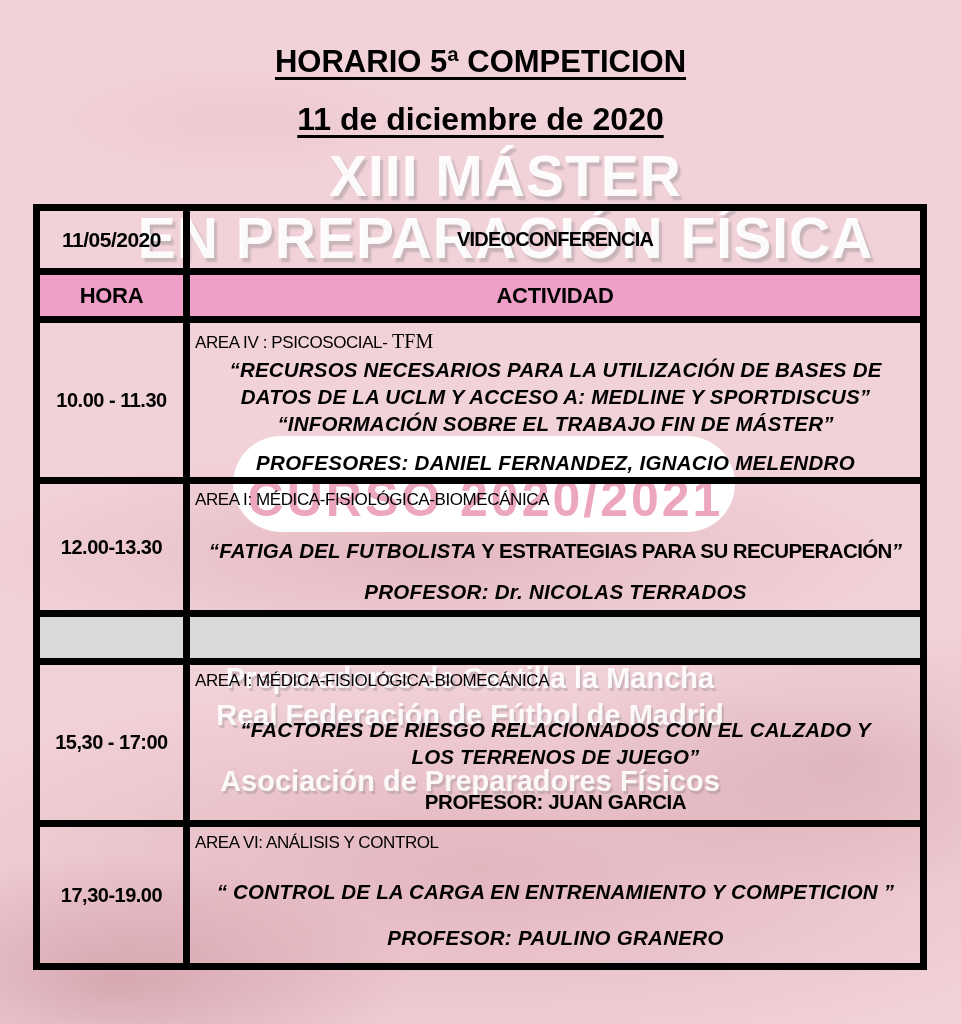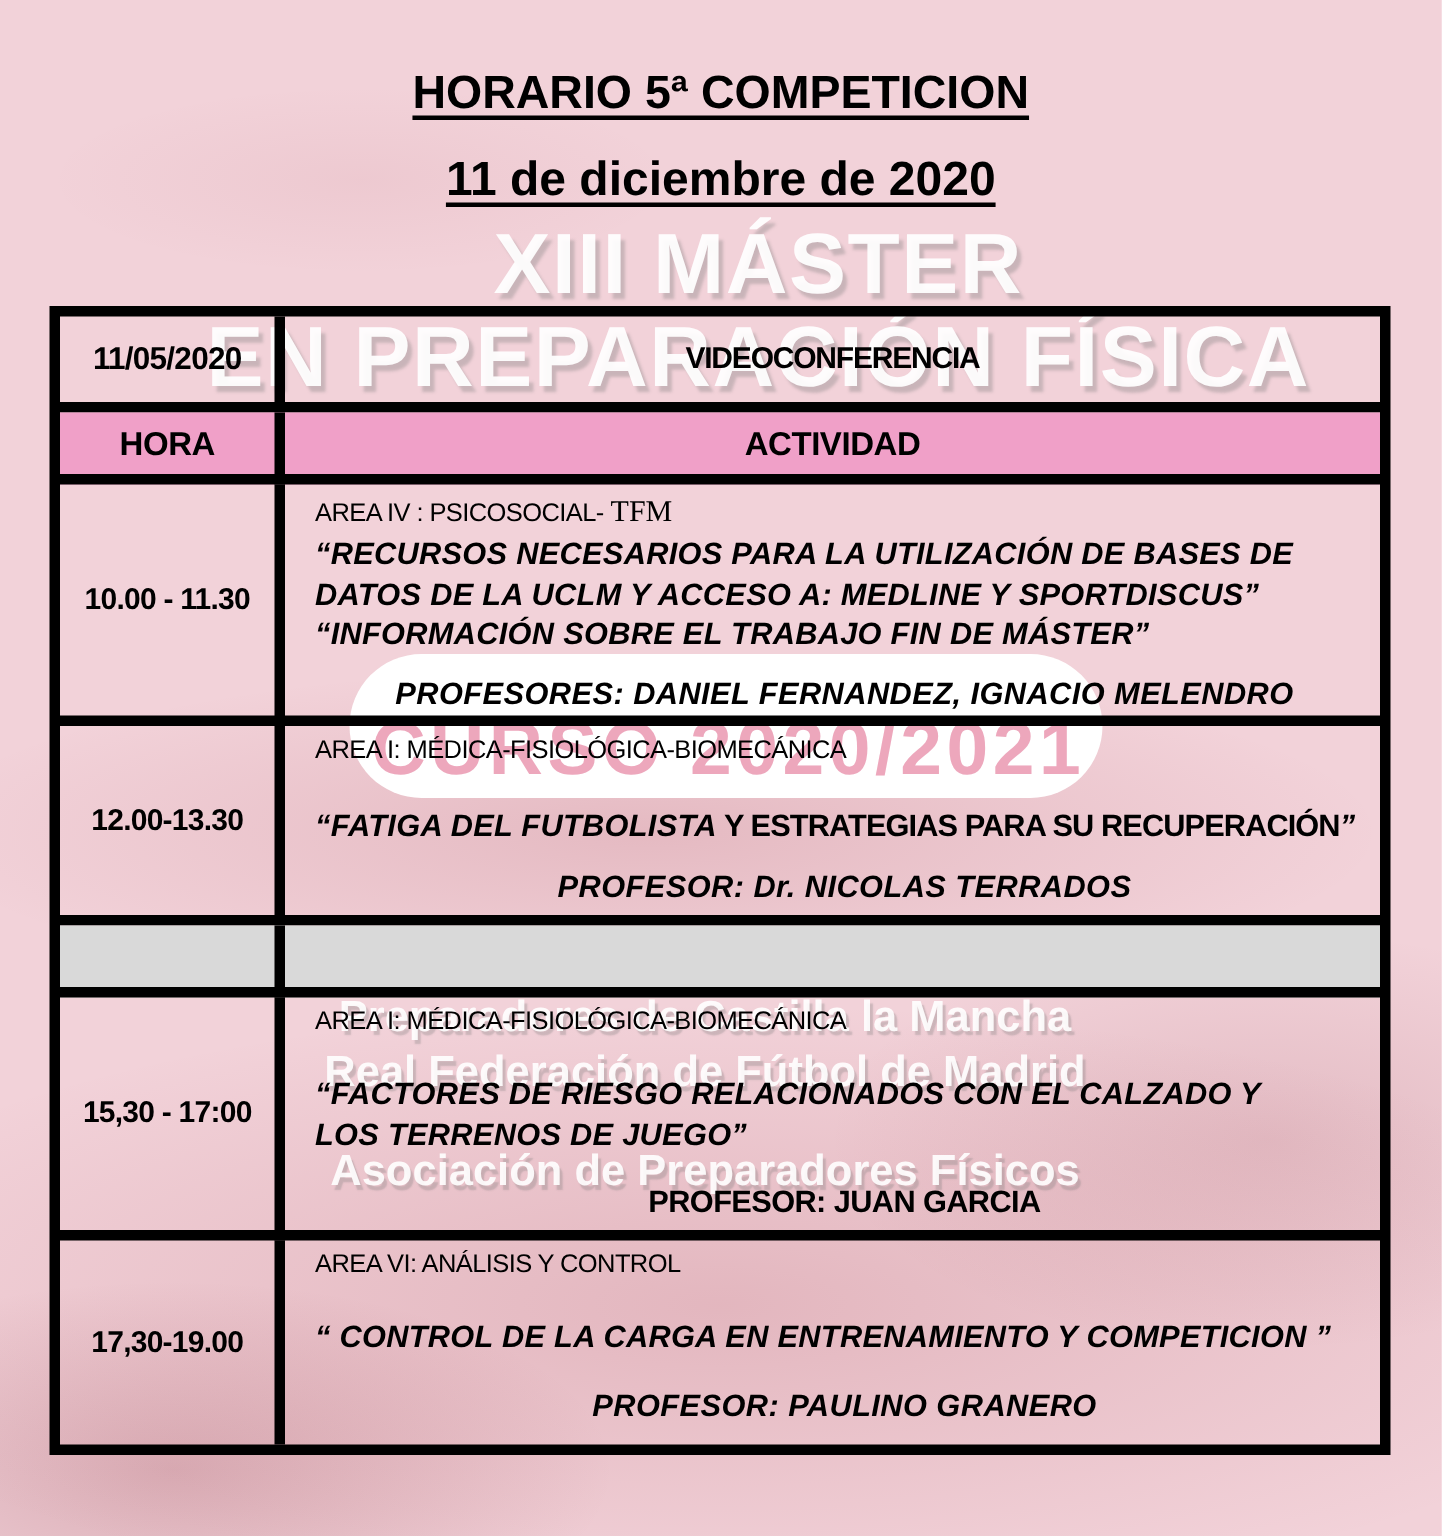--- a/index.html
+++ b/index.html
@@ -61,25 +61,25 @@
   .cell { border-right:7px solid #000; border-bottom:7px solid #000; box-sizing:border-box; position:relative; }
   .last-col { border-right:none; }
   .row-last { border-bottom:none; }
   .c-center { display:flex; align-items:center; justify-content:center; }
   .hd { background:#f0a0c8; font-weight:bold; font-size:22px; letter-spacing:-0.3px; }
   .gray { background:#d9d9d9; }
   .time { font-weight:bold; font-size:20px; letter-spacing:-0.5px; }
   .mode { font-weight:bold; font-size:20px; letter-spacing:-0.8px; }
   .date { font-weight:bold; font-size:21px; letter-spacing:-0.5px; }
 
-  .c-body { display:flex; flex-direction:column; padding:6px 4px 3px 20px; }
+  .c-body { display:flex; flex-direction:column; padding:6px 4px 3px 5px; }
   .area { font-size:17px; letter-spacing:-0.4px; line-height:1.2; }
   .tfm { font-family:"Liberation Serif", serif; font-size:20px; letter-spacing:0; }
   .tline {
-    text-align:left; font-weight:bold; font-style:italic;
+    text-align:center; font-weight:bold; font-style:italic;
     font-size:20.5px; line-height:1.3; letter-spacing:0.2px;
   }
   .upright { font-style:normal; letter-spacing:-0.6px; }
   .prof {
     text-align:center; font-weight:bold; font-style:italic;
     font-size:20.5px; margin-top:auto; letter-spacing:0.3px;
   }
   .prof-upright { font-style:normal; letter-spacing:-0.4px; }
 
   .mt-rowC { margin-top:4px; }

